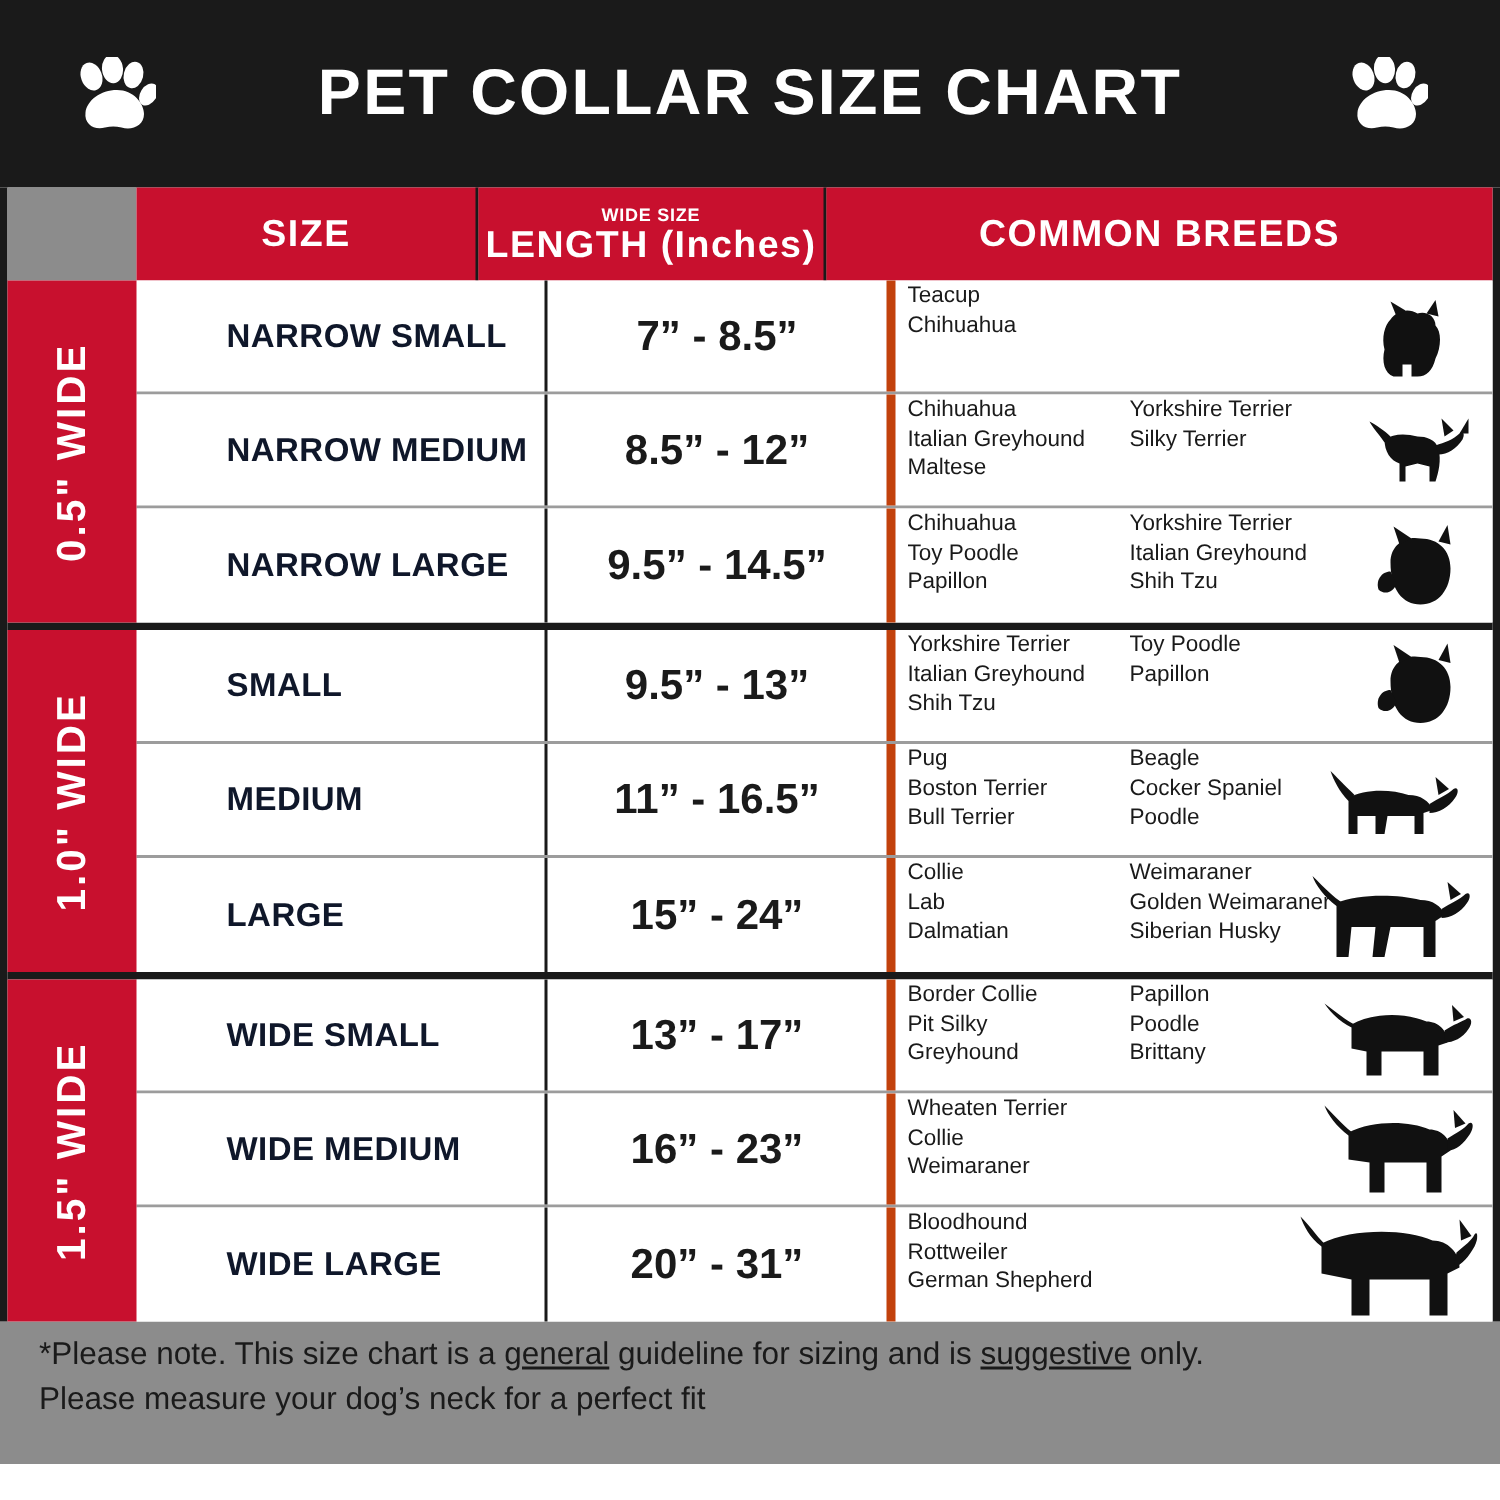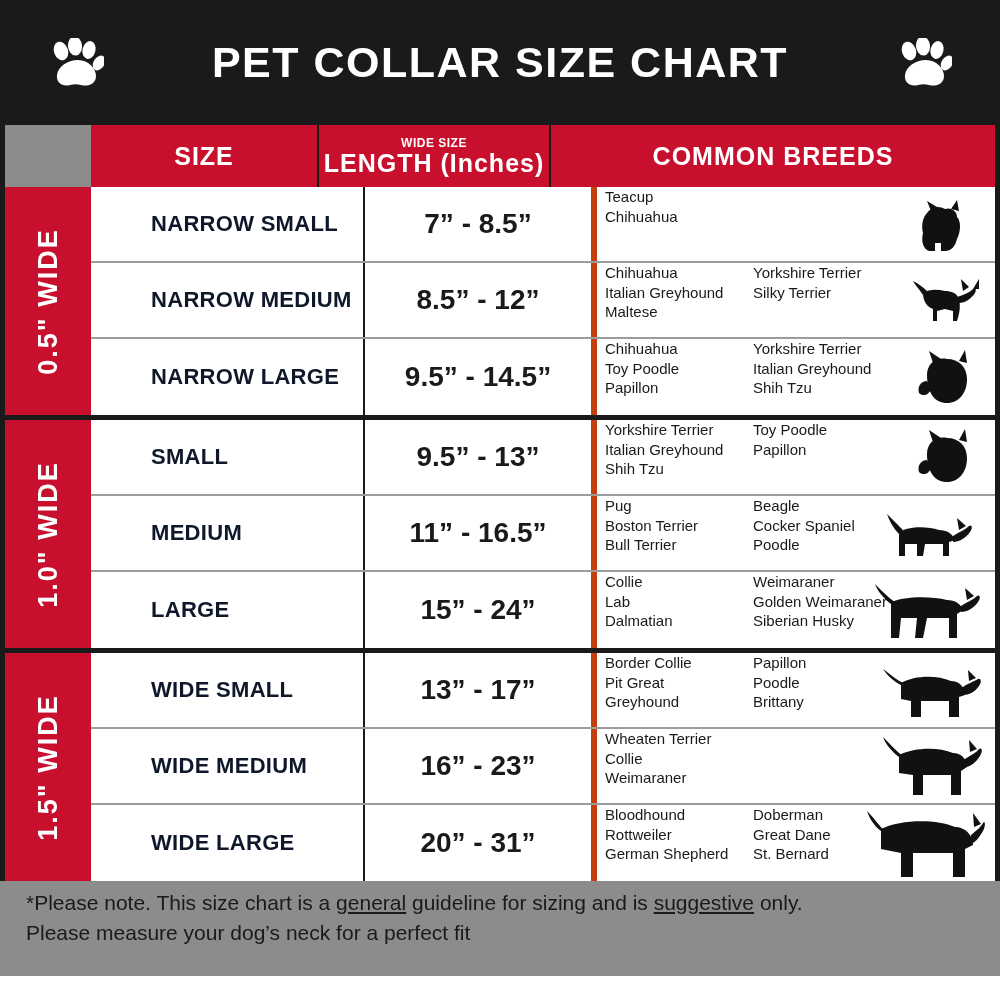--- a/index.html
+++ b/index.html
@@ -404,21 +404,21 @@
         <span>1.5" WIDE</span>
       </div>
       <div class="group-rows">
 
         <div class="data-row">
           <div class="cell-size">WIDE SMALL</div>
           <div class="cell-length">13” - 17”</div>
           <div class="cell-breeds">
             <div class="breed-col c1">
               <div>Border Collie</div>
-              <div>Pit Great</div>
+              <div>Pit Silky</div>
               <div>Greyhound</div>
             </div>
             <div class="breed-col c2">
               <div>Papillon</div>
               <div>Poodle</div>
               <div>Brittany</div>
             </div>
             <div class="silhouette">
               <svg viewBox="0 0 120 72" width="120" height="72" aria-hidden="true">
                 <path d="M36 30 C50 22 72 22 86 28 C94 28 100 34 100 42 L94 44 L94 64 L84 64 L84 48 L56 48 L56 64 L46 64 L46 48 L36 46 Z" fill="#111111"></path>
@@ -452,25 +452,20 @@
 
         <div class="data-row">
           <div class="cell-size">WIDE LARGE</div>
           <div class="cell-length">20” - 31”</div>
           <div class="cell-breeds">
             <div class="breed-col c1">
               <div>Bloodhound</div>
               <div>Rottweiler</div>
               <div>German Shepherd</div>
             </div>
-            <div class="breed-col c2">
-              <div>Doberman</div>
-              <div>Great Dane</div>
-              <div>St. Bernard</div>
-            </div>
             <div class="silhouette">
               <svg viewBox="0 0 120 72" width="120" height="72" aria-hidden="true">
                 <path d="M16 22 C36 12 72 12 90 20 C100 20 108 28 108 38 L100 42 L100 70 L88 70 L88 46 L48 46 L48 70 L36 70 L36 46 L16 42 Z" fill="#111111"></path>
                 <path d="M106 28 C112 23 116 20 118 16 C120 13 121 18 118 24 C114 31 110 36 104 38 Z" fill="#111111"></path>
                 <path d="M109 20 L108 6 L116 17 Z" fill="#111111"></path>
                 <path d="M16 24 C8 18 4 10 2 4 C10 12 14 19 20 24 Z" fill="#111111"></path>
               </svg>
             </div>
           </div>
         </div>

